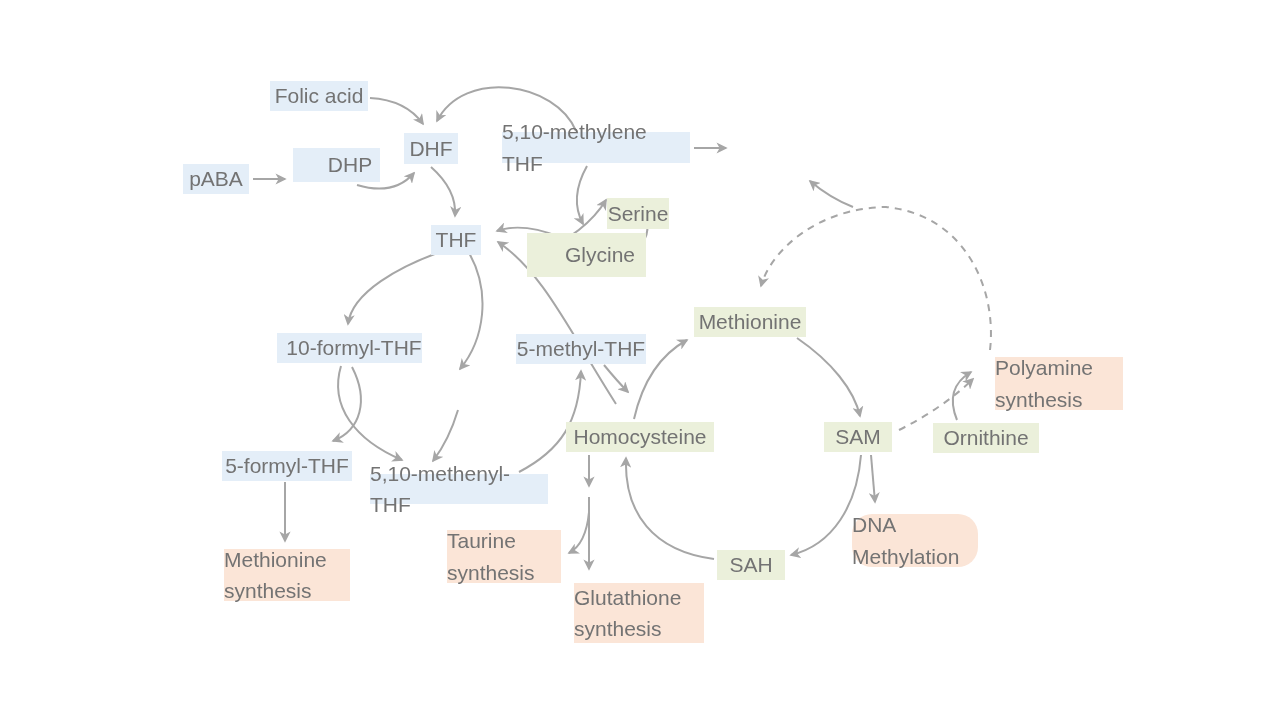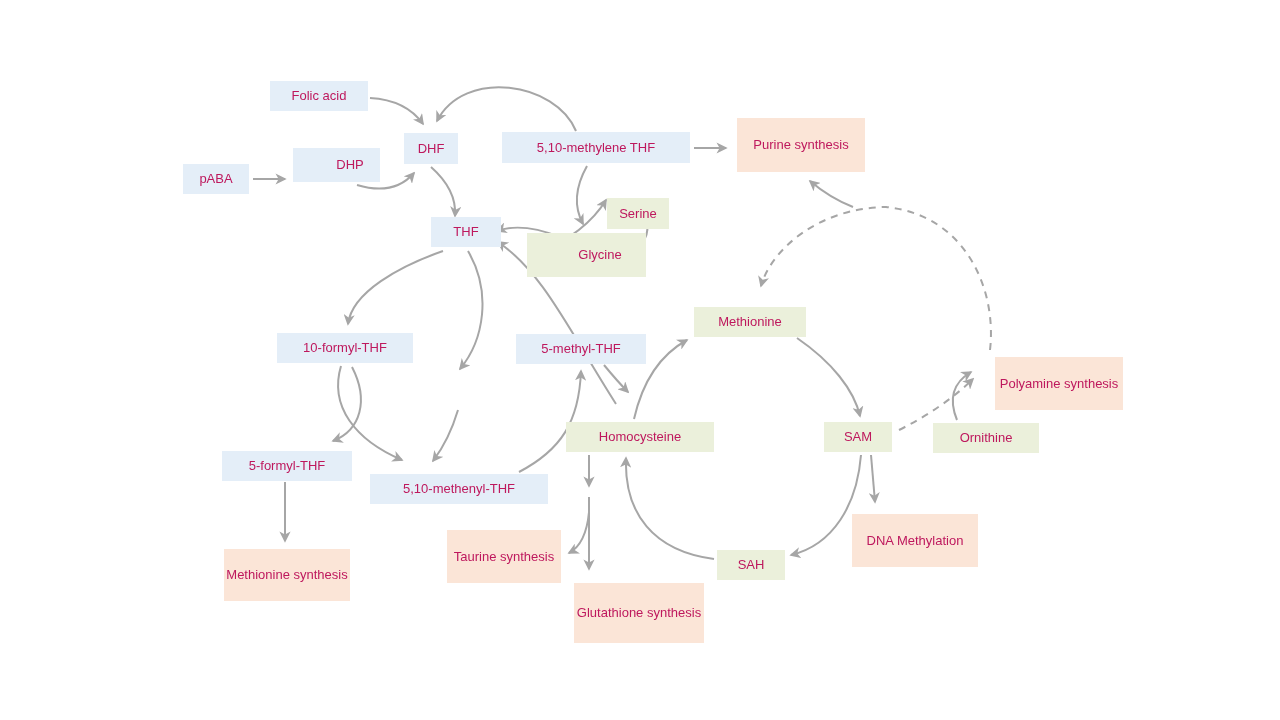--- a/index.html
+++ b/index.html
@@ -1,20 +1,20 @@
 <!DOCTYPE html>
 <html><head>
 <meta charset="utf-8">
 <style>
   html,body{margin:0;padding:0;background:#fff;}
   #canvas{position:relative;width:1280px;height:720px;background:#ffffff;overflow:hidden;
           font-family:"Liberation Sans",sans-serif;}
   #arrows{position:absolute;left:0;top:0;}
   .node{position:absolute;display:flex;align-items:center;justify-content:center;
-        text-align:left;font-size:13px;color:#be185d;line-height:1.5;white-space:pre-line;}
+        text-align:left;font-size:21px;color:#737373;line-height:1.5;white-space:pre-line;}
   .c-blue {background:#e4eef8;}
   .c-green{background:#ebf0db;}
   .c-peach{background:#fbe5d7;}
 </style>
 </head>
 <body>
 
 <div id="canvas">
 
   <svg id="arrows" width="1280" height="720" viewBox="0 0 1280 720">
@@ -62,34 +62,33 @@
       <path stroke-dasharray="7 6" d="M899,430 Q943,408 973,379" marker-end="url(#ah)"></path>
       <path stroke-dasharray="7 6" d="M990,350 C997,290 966,215 886,207 C818,208 771,250 761,286" marker-end="url(#ah)"></path>
     </g>
   </svg>
 
   <div class="node c-blue" style="left:270px;top:81px;width:98px;height:30px;">Folic acid</div>
   <div class="node c-blue" style="left:183px;top:164px;width:66px;height:30px;">pABA</div>
   <div class="node c-blue" style="left:293px;top:148px;width:60px;height:34px;padding-left:27px;">DHP</div>
   <div class="node c-blue" style="left:404px;top:133px;width:54px;height:31px;">DHF</div>
   <div class="node c-blue" style="left:502px;top:132px;width:188px;height:31px;">5,10-methylene THF</div>
-  <div class="node c-blue" style="left:431px;top:217px;width:70px;height:30px;">THF</div>
-  <div class="node c-blue" style="left:277px;top:333px;width:136px;height:30px;">10-formyl-THF</div>
+  <div class="node c-blue" style="left:431px;top:225px;width:50px;height:30px;">THF</div>
+  <div class="node c-blue" style="left:277px;top:333px;width:136px;height:30px;padding-left:9px;">10-formyl-THF</div>
   <div class="node c-blue" style="left:516px;top:334px;width:130px;height:30px;">5-methyl-THF</div>
   <div class="node c-blue" style="left:222px;top:451px;width:130px;height:30px;">5-formyl-THF</div>
   <div class="node c-blue" style="left:370px;top:474px;width:178px;height:30px;">5,10-methenyl-THF</div>
 
   <div class="node c-green" style="left:607px;top:184px;width:62px;height:31px;margin-top:14px;">Serine</div>
   <div class="node c-green" style="left:527px;top:233px;width:92px;height:44px;padding-left:27px;">Glycine</div>
   <div class="node c-green" style="left:694px;top:307px;width:112px;height:30px;">Methionine</div>
   <div class="node c-green" style="left:566px;top:422px;width:148px;height:30px;">Homocysteine</div>
   <div class="node c-green" style="left:824px;top:422px;width:68px;height:30px;">SAM</div>
   <div class="node c-green" style="left:717px;top:550px;width:68px;height:30px;">SAH</div>
   <div class="node c-green" style="left:933px;top:423px;width:106px;height:30px;">Ornithine</div>
 
-  <div class="node c-peach" style="left:737px;top:118px;width:128px;height:54px;">Purine synthesis</div>
   <div class="node c-peach" style="left:224px;top:549px;width:126px;height:52px;">Methionine synthesis</div>
   <div class="node c-peach" style="left:447px;top:530px;width:114px;height:53px;">Taurine synthesis</div>
   <div class="node c-peach" style="left:574px;top:583px;width:130px;height:60px;">Glutathione synthesis</div>
-  <div class="node c-peach" style="left:852px;top:514px;width:126px;height:53px;">DNA Methylation</div>
+  <div class="node c-peach" style="left:852px;top:514px;width:126px;height:53px;border-radius:20px;">DNA Methylation</div>
   <div class="node c-peach" style="left:995px;top:357px;width:128px;height:53px;">Polyamine synthesis</div>
 
 </div>
 
 </body></html>

